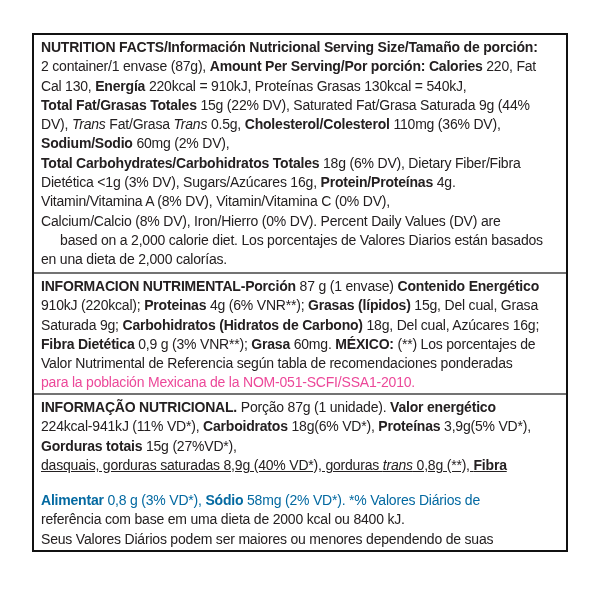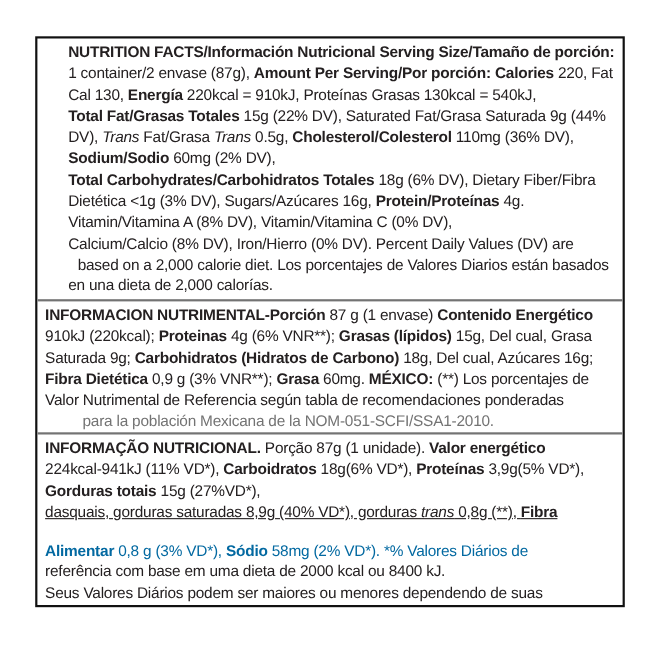--- a/index.html
+++ b/index.html
@@ -28,59 +28,59 @@
     overflow: hidden;
   }
   .section {
     box-sizing: border-box;
     padding: 3px 4px 2px 7px;
     overflow: hidden;
   }
   .section + .section {
     border-top: 2px solid #737373;
   }
-  .section-1 { height: 237px; margin-left: 21px; }
+  .section-1 { height: 237px; }
   .section-2 { height: 121px; }
   .section-3 { height: 157px; }
   .line {
     font-size: 14px;
     line-height: 19.3px;
     letter-spacing: -0.2px;
     color: #242021;
     white-space: nowrap;
   }
   .line .bold   { font-weight: bold; }
   .line .italic { font-style: italic; }
 </style>
 </head>
 <body>
 
 <div class="page">
   <div class="label-box" style="border-color: rgb(17, 17, 17); background: rgb(255, 255, 255);">
       <div class="section section-1">
         <div class="line" style="color: rgb(36, 32, 33);"><span class="bold">NUTRITION FACTS/Información Nutricional Serving Size/Tamaño de porción:</span></div>
-        <div class="line" style="color: rgb(36, 32, 33);"><span>1 container/2 envase (87g), </span><span class="bold">Amount Per Serving/Por porción:</span><span> </span><span class="bold">Calories</span><span> 220, Fat</span></div>
+        <div class="line" style="color: rgb(36, 32, 33);"><span>2 container/1 envase (87g), </span><span class="bold">Amount Per Serving/Por porción:</span><span> </span><span class="bold">Calories</span><span> 220, Fat</span></div>
         <div class="line" style="color: rgb(36, 32, 33);"><span>Cal 130, </span><span class="bold">Energía</span><span> 220kcal = 910kJ, Proteínas Grasas 130kcal = 540kJ,</span></div>
         <div class="line" style="color: rgb(36, 32, 33);"><span class="bold">Total Fat/Grasas Totales</span><span> 15g (22% DV), Saturated Fat/Grasa Saturada 9g (44%</span></div>
         <div class="line" style="color: rgb(36, 32, 33);"><span>DV), </span><span class="italic">Trans</span><span> Fat/Grasa </span><span class="italic">Trans</span><span> 0.5g, </span><span class="bold">Cholesterol/Colesterol</span><span> 110mg (36% DV),</span></div>
         <div class="line" style="color: rgb(36, 32, 33);"><span class="bold">Sodium/Sodio</span><span> 60mg (2% DV),</span></div>
         <div class="line" style="color: rgb(36, 32, 33);"><span class="bold">Total Carbohydrates/Carbohidratos Totales</span><span> 18g (6% DV), Dietary Fiber/Fibra</span></div>
         <div class="line" style="color: rgb(36, 32, 33);"><span>Dietética &lt;1g (3% DV), Sugars/Azúcares 16g, </span><span class="bold">Protein/Proteínas</span><span> 4g.</span></div>
         <div class="line" style="color: rgb(36, 32, 33);"><span>Vitamin/Vitamina A (8% DV), Vitamin/Vitamina C (0% DV),</span></div>
         <div class="line" style="color: rgb(36, 32, 33);"><span>Calcium/Calcio (8% DV), Iron/Hierro (0% DV). Percent Daily Values (DV) are</span></div>
         <div class="line" style="color: rgb(36, 32, 33); text-align: center;"><span>based on a 2,000 calorie diet. Los porcentajes de Valores Diarios están basados</span></div>
         <div class="line" style="color: rgb(36, 32, 33);"><span>en una dieta de 2,000 calorías.</span></div>
       </div>
       <div class="section section-2">
         <div class="line" style="color: rgb(36, 32, 33);"><span class="bold">INFORMACION NUTRIMENTAL-Porción</span><span> 87 g (1 envase) </span><span class="bold">Contenido Energético</span></div>
         <div class="line" style="color: rgb(36, 32, 33);"><span>910kJ (220kcal); </span><span class="bold">Proteinas</span><span> 4g (6% VNR**); </span><span class="bold">Grasas (lípidos)</span><span> 15g, Del cual, Grasa</span></div>
         <div class="line" style="color: rgb(36, 32, 33);"><span>Saturada 9g; </span><span class="bold">Carbohidratos (Hidratos de Carbono)</span><span> 18g, Del cual, Azúcares 16g;</span></div>
         <div class="line" style="color: rgb(36, 32, 33);"><span class="bold">Fibra Dietética</span><span> 0,9 g (3% VNR**); </span><span class="bold">Grasa</span><span> 60mg. </span><span class="bold">MÉXICO:</span><span> (**) Los porcentajes de</span></div>
         <div class="line" style="color: rgb(36, 32, 33);"><span>Valor Nutrimental de Referencia según tabla de recomendaciones ponderadas</span></div>
-        <div class="line" style="color: #737373; margin-left: 34px;"><span>para la población Mexicana de la NOM-051-SCFI/SSA1-2010.</span></div>
+        <div class="line" style="color: #ec4899;"><span>para la población Mexicana de la NOM-051-SCFI/SSA1-2010.</span></div>
       </div>
       <div class="section section-3">
         <div class="line" style="color: rgb(36, 32, 33);"><span class="bold">INFORMAÇÃO NUTRICIONAL.</span><span> Porção 87g (1 unidade). </span><span class="bold">Valor energético</span></div>
         <div class="line" style="color: rgb(36, 32, 33);"><span>224kcal-941kJ (11% VD*), </span><span class="bold">Carboidratos</span><span> 18g(6% VD*), </span><span class="bold">Proteínas</span><span> 3,9g(5% VD*),</span></div>
         <div class="line" style="color: rgb(36, 32, 33);"><span class="bold">Gorduras totais</span><span> 15g (27%VD*),</span></div>
         <div class="line" style="color: rgb(36, 32, 33); text-decoration: underline;"><span>dasquais, gorduras saturadas 8,9g (40% VD*), gorduras </span><span class="italic">trans</span><span> 0,8g (**), </span><span class="bold">Fibra</span></div>
         <div class="line" style="color: #0369a1; margin-top: 16px;"><span class="bold">Alimentar</span><span> 0,8 g (3% VD*), </span><span class="bold">Sódio</span><span> 58mg (2% VD*). *% Valores Diários de</span></div>
         <div class="line" style="color: rgb(36, 32, 33);"><span>referência com base em uma dieta de 2000 kcal ou 8400 kJ.</span></div>
         <div class="line" style="color: rgb(36, 32, 33);"><span>Seus Valores Diários podem ser maiores ou menores dependendo de suas</span></div>
         <div class="line" style="color: #404040;"><span>necessidades energéticas. (**) VD Não estabelecido.</span></div>

